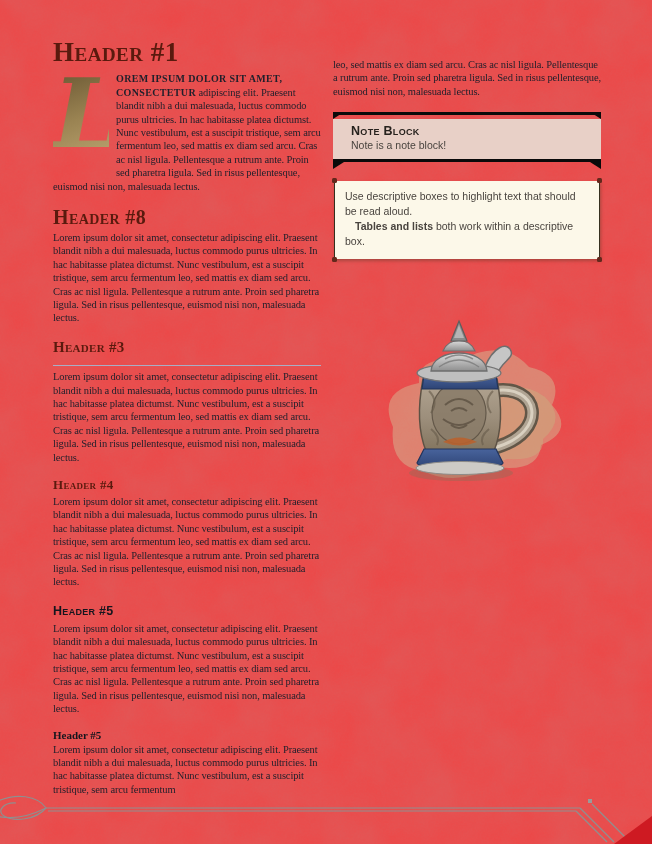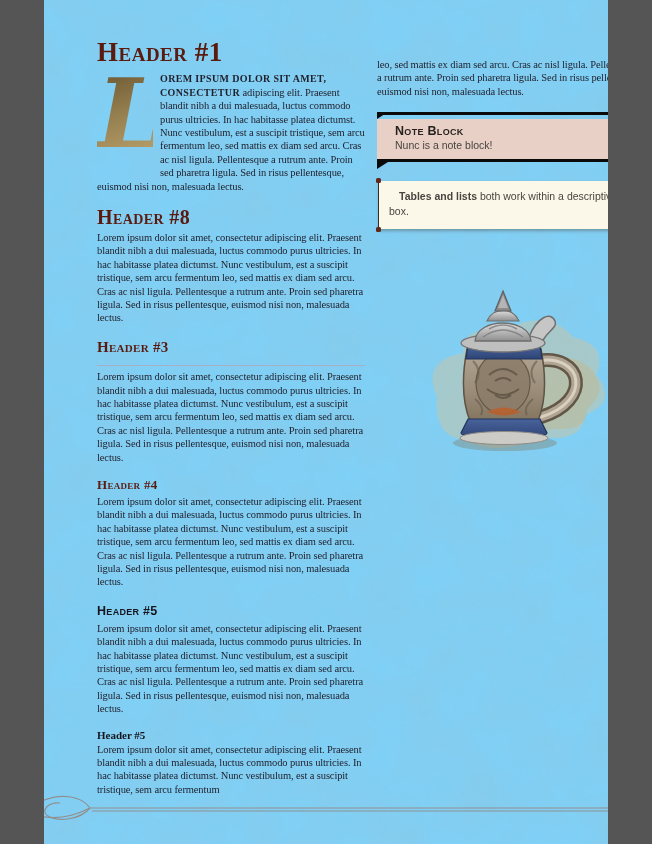--- a/index.html
+++ b/index.html
@@ -1,19 +1,19 @@
 <!DOCTYPE html>
 <html><head>
 <meta charset="utf-8">
 <style>
   * { margin:0; padding:0; box-sizing:border-box; }
   body { background:#555; font-family:"Liberation Serif", serif; }
   .page {
-    position:relative; width:564px; height:844px; margin:0 auto;
-    background:#7dd3fc; overflow:hidden;
+    position:relative; width:652px; height:844px; margin:0 auto;
+    background:#ef4444; overflow:hidden;
   }
   .texture { position:absolute; inset:0; pointer-events:none; }
 
   .col { position:absolute; width:268px; }
   .col-left  { left:53px;  top:38px; }
   .col-right { left:333px; top:58px; }
 
   h1.brew {
     font-family:"Liberation Serif", serif; font-variant:small-caps;
     font-weight:700; font-size:27px; line-height:1.05;
@@ -143,34 +143,35 @@
     <p class="body">leo, sed mattis ex diam sed arcu. Cras ac nisl ligula. Pellentesque a rutrum ante. Proin sed pharetra ligula. Sed in risus pellentesque, euismod nisi non, malesuada lectus.</p>
 
     <div class="note">
       <svg width="268" height="10">
         <rect x="0" y="3" width="268" height="3" fill="#0a0a0a"></rect>
         <polygon points="0,3 11,3 0,10" fill="#0a0a0a"></polygon>
         <polygon points="268,3 257,3 268,10" fill="#0a0a0a"></polygon>
       </svg>
       <div class="note-body">
         <div class="box-title">Note Block</div>
-        <div class="box-text">Nunc is a note block!</div>
+        <div class="box-text">Note is a note block!</div>
       </div>
       <svg width="268" height="10">
         <rect x="0" y="0" width="268" height="3" fill="#0a0a0a"></rect>
         <polygon points="0,3 11,3 0,10" fill="#0a0a0a"></polygon>
         <polygon points="268,3 257,3 268,10" fill="#0a0a0a"></polygon>
       </svg>
     </div>
 
     <div class="descbox">
       <span class="dot tl"></span>
       <span class="dot tr"></span>
       <span class="dot bl"></span>
       <span class="dot br"></span>
+      <div class="box-text">Use descriptive boxes to highlight text that should be read aloud.</div>
       <div class="box-text desc-line2"><b>Tables and lists</b><span> both work within a descriptive box.</span></div>
     </div>
 
     <div class="illus">
       <svg width="240" height="212" viewBox="0 0 240 212">
         <defs>
           <linearGradient id="bodyg" x1="0" y1="0" x2="0" y2="1">
             <stop offset="0" stop-color="#b3a693"></stop>
               <stop offset=".55" stop-color="#9c8e7b"></stop>
               <stop offset="1" stop-color="#83755f"></stop>

